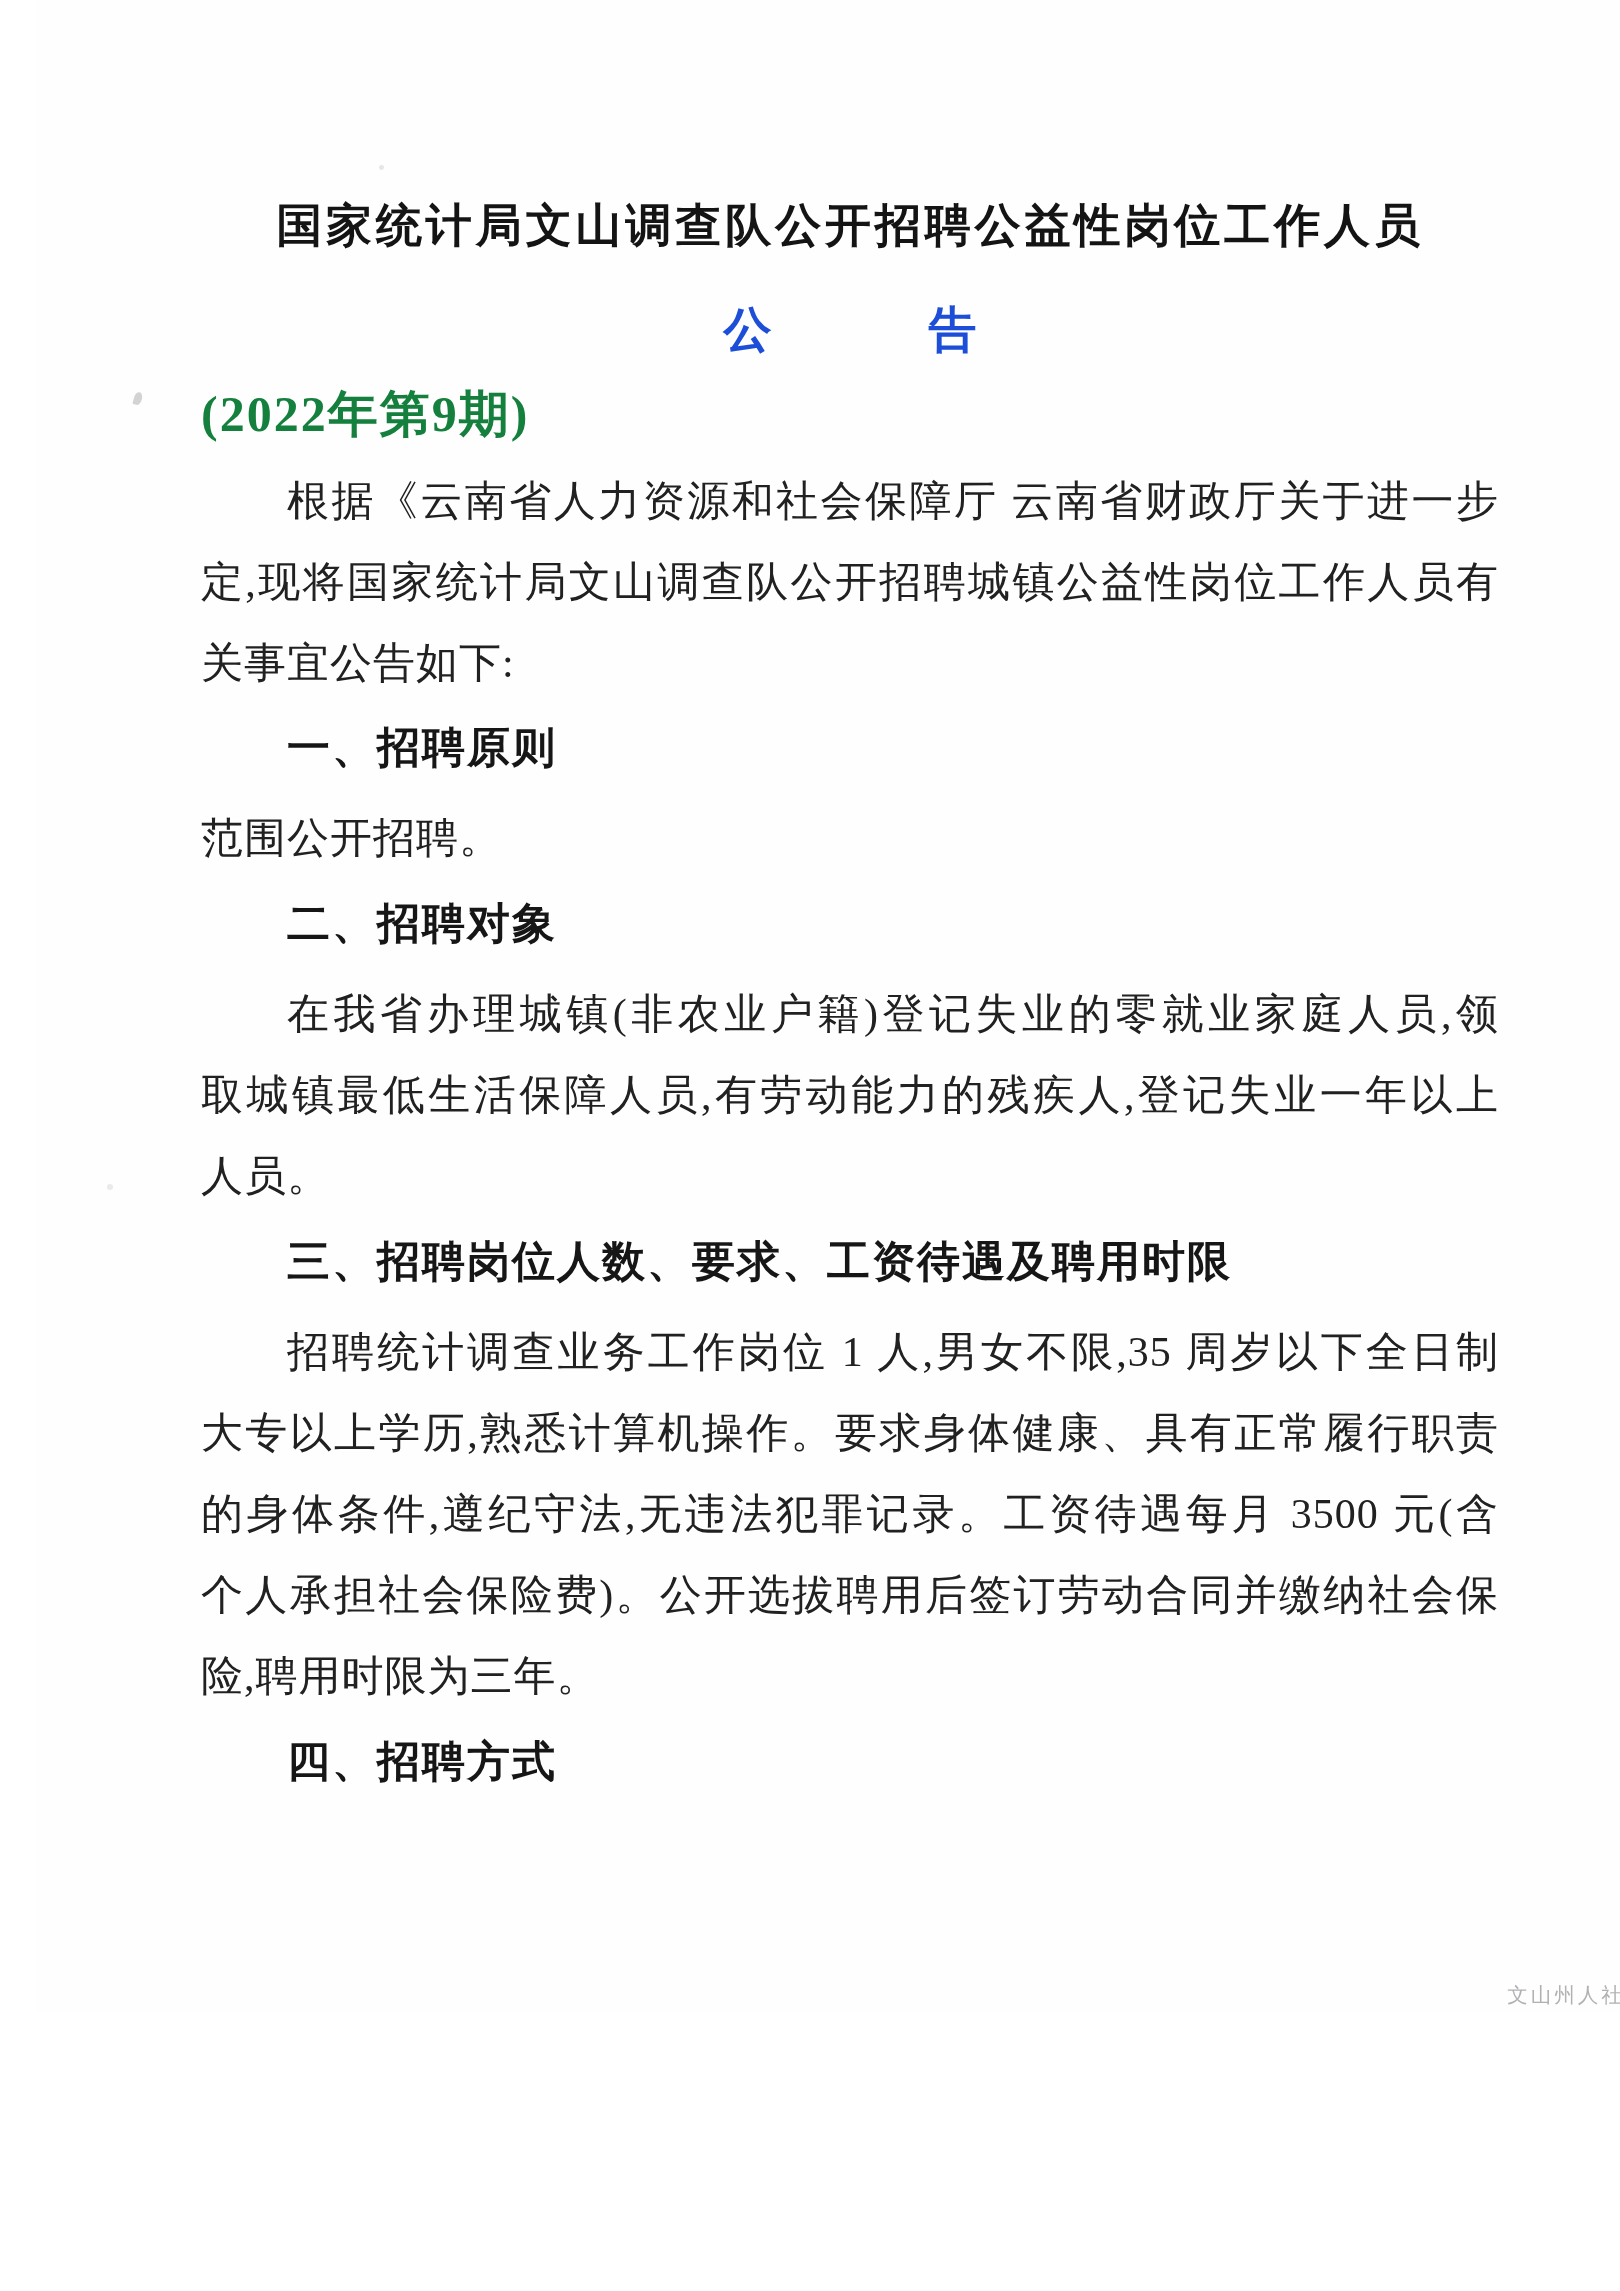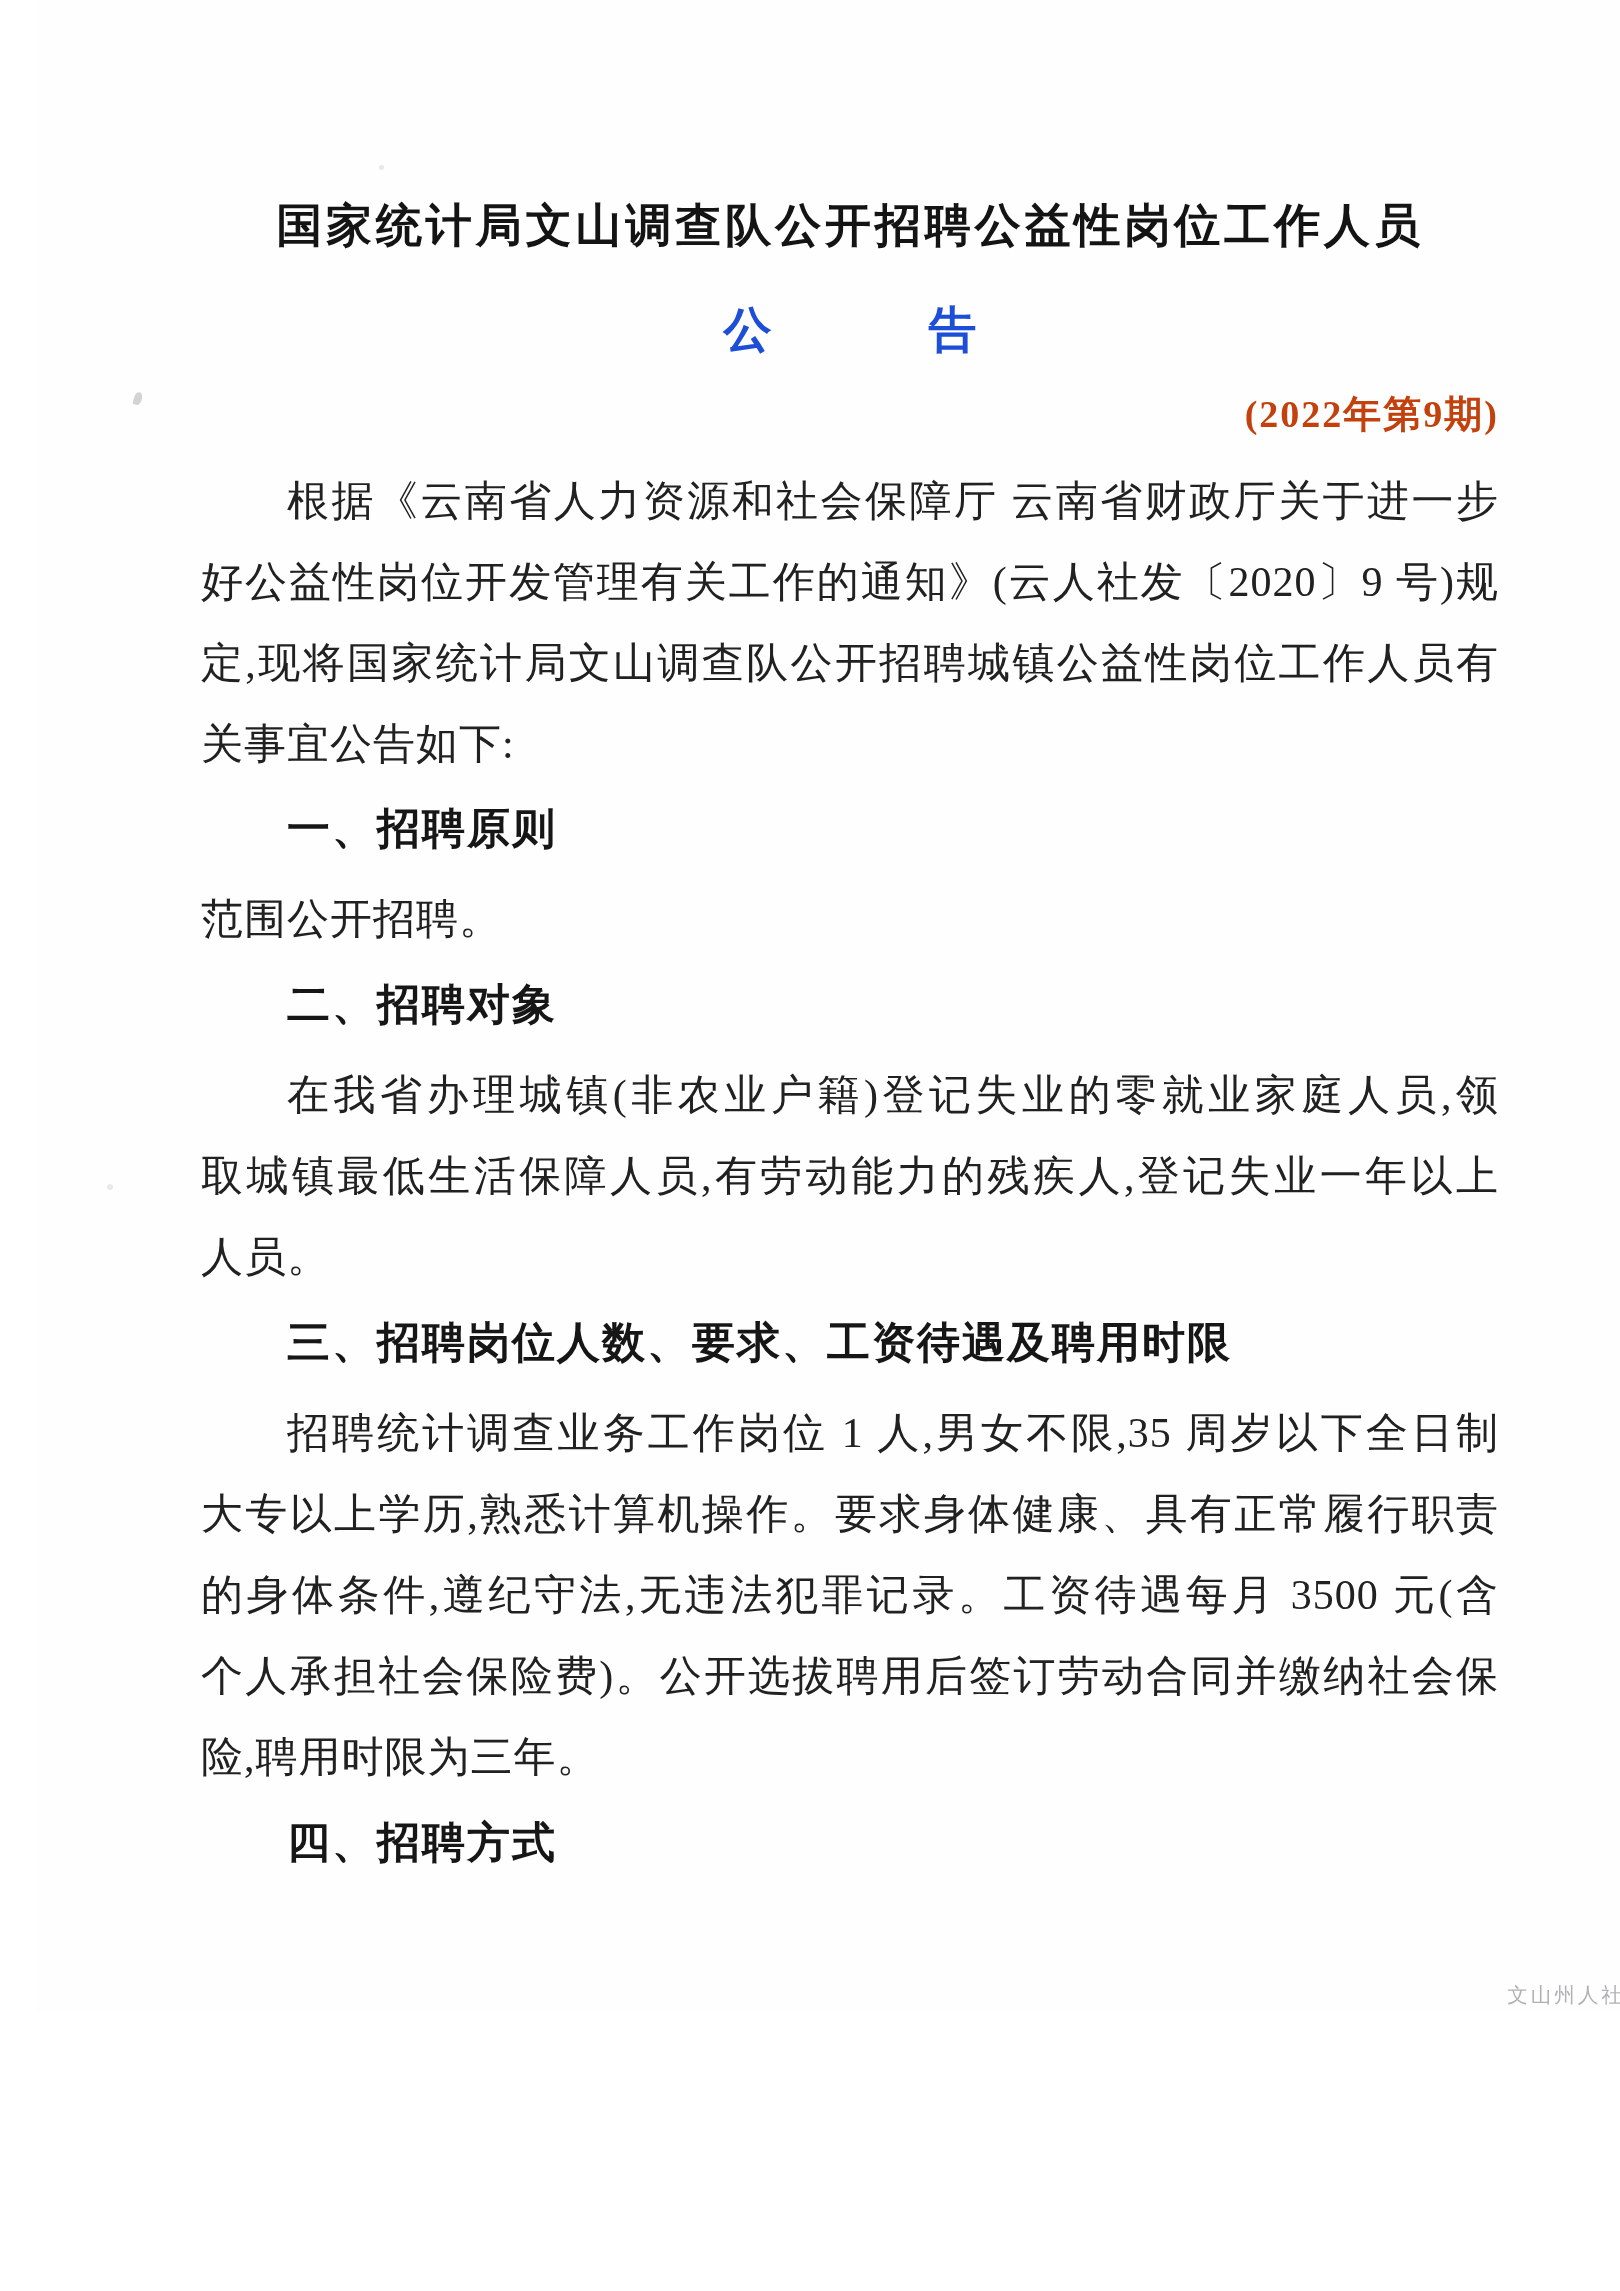--- a/index.html
+++ b/index.html
@@ -38,26 +38,26 @@
     font-size: 48px;
     font-weight: bold;
     line-height: 61px;
     letter-spacing: 157px;
     text-indent: 157px;
     color: #1d4ed8;
     white-space: nowrap;
   }
   .issue {
     margin-top: 29px;
-    text-align: right;
-    font-size: 38px;
+    text-align: left;
+    font-size: 50px;
     font-weight: bold;
     line-height: 51px;
     letter-spacing: 2px;
-    color: #c2410c;
+    color: #15803d;
   }
   .body {
     margin-top: 20.6px;
   }
   .block + .block {
     margin-top: 6.9px;
   }
   .line {
     font-size: 42px;
     line-height: 81px;
@@ -115,21 +115,20 @@
   <div class="content">
     <div class="doc-title">国家统计局文山调查队公开招聘公益性岗位工作人员</div>
 
     <div class="announce">公告</div>
 
     <div class="issue">(2022年第9期)</div>
 
     <div class="body">
         <div class="block paragraph">
           <div class="line first full">根据《云南省人力资源和社会保障厅 云南省财政厅关于进一步做</div>
-          <div class="line full">好公益性岗位开发管理有关工作的通知》(云人社发〔2020〕9 号)规</div>
           <div class="line full">定,现将国家统计局文山调查队公开招聘城镇公益性岗位工作人员有</div>
           <div class="line">关事宜公告如下:</div>
         </div>
         <div class="block heading">一、招聘原则</div>
         <div class="block paragraph">
           <div class="line">范围公开招聘。</div>
         </div>
         <div class="block heading">二、招聘对象</div>
         <div class="block paragraph">
           <div class="line first full">在我省办理城镇(非农业户籍)登记失业的零就业家庭人员,领</div>

